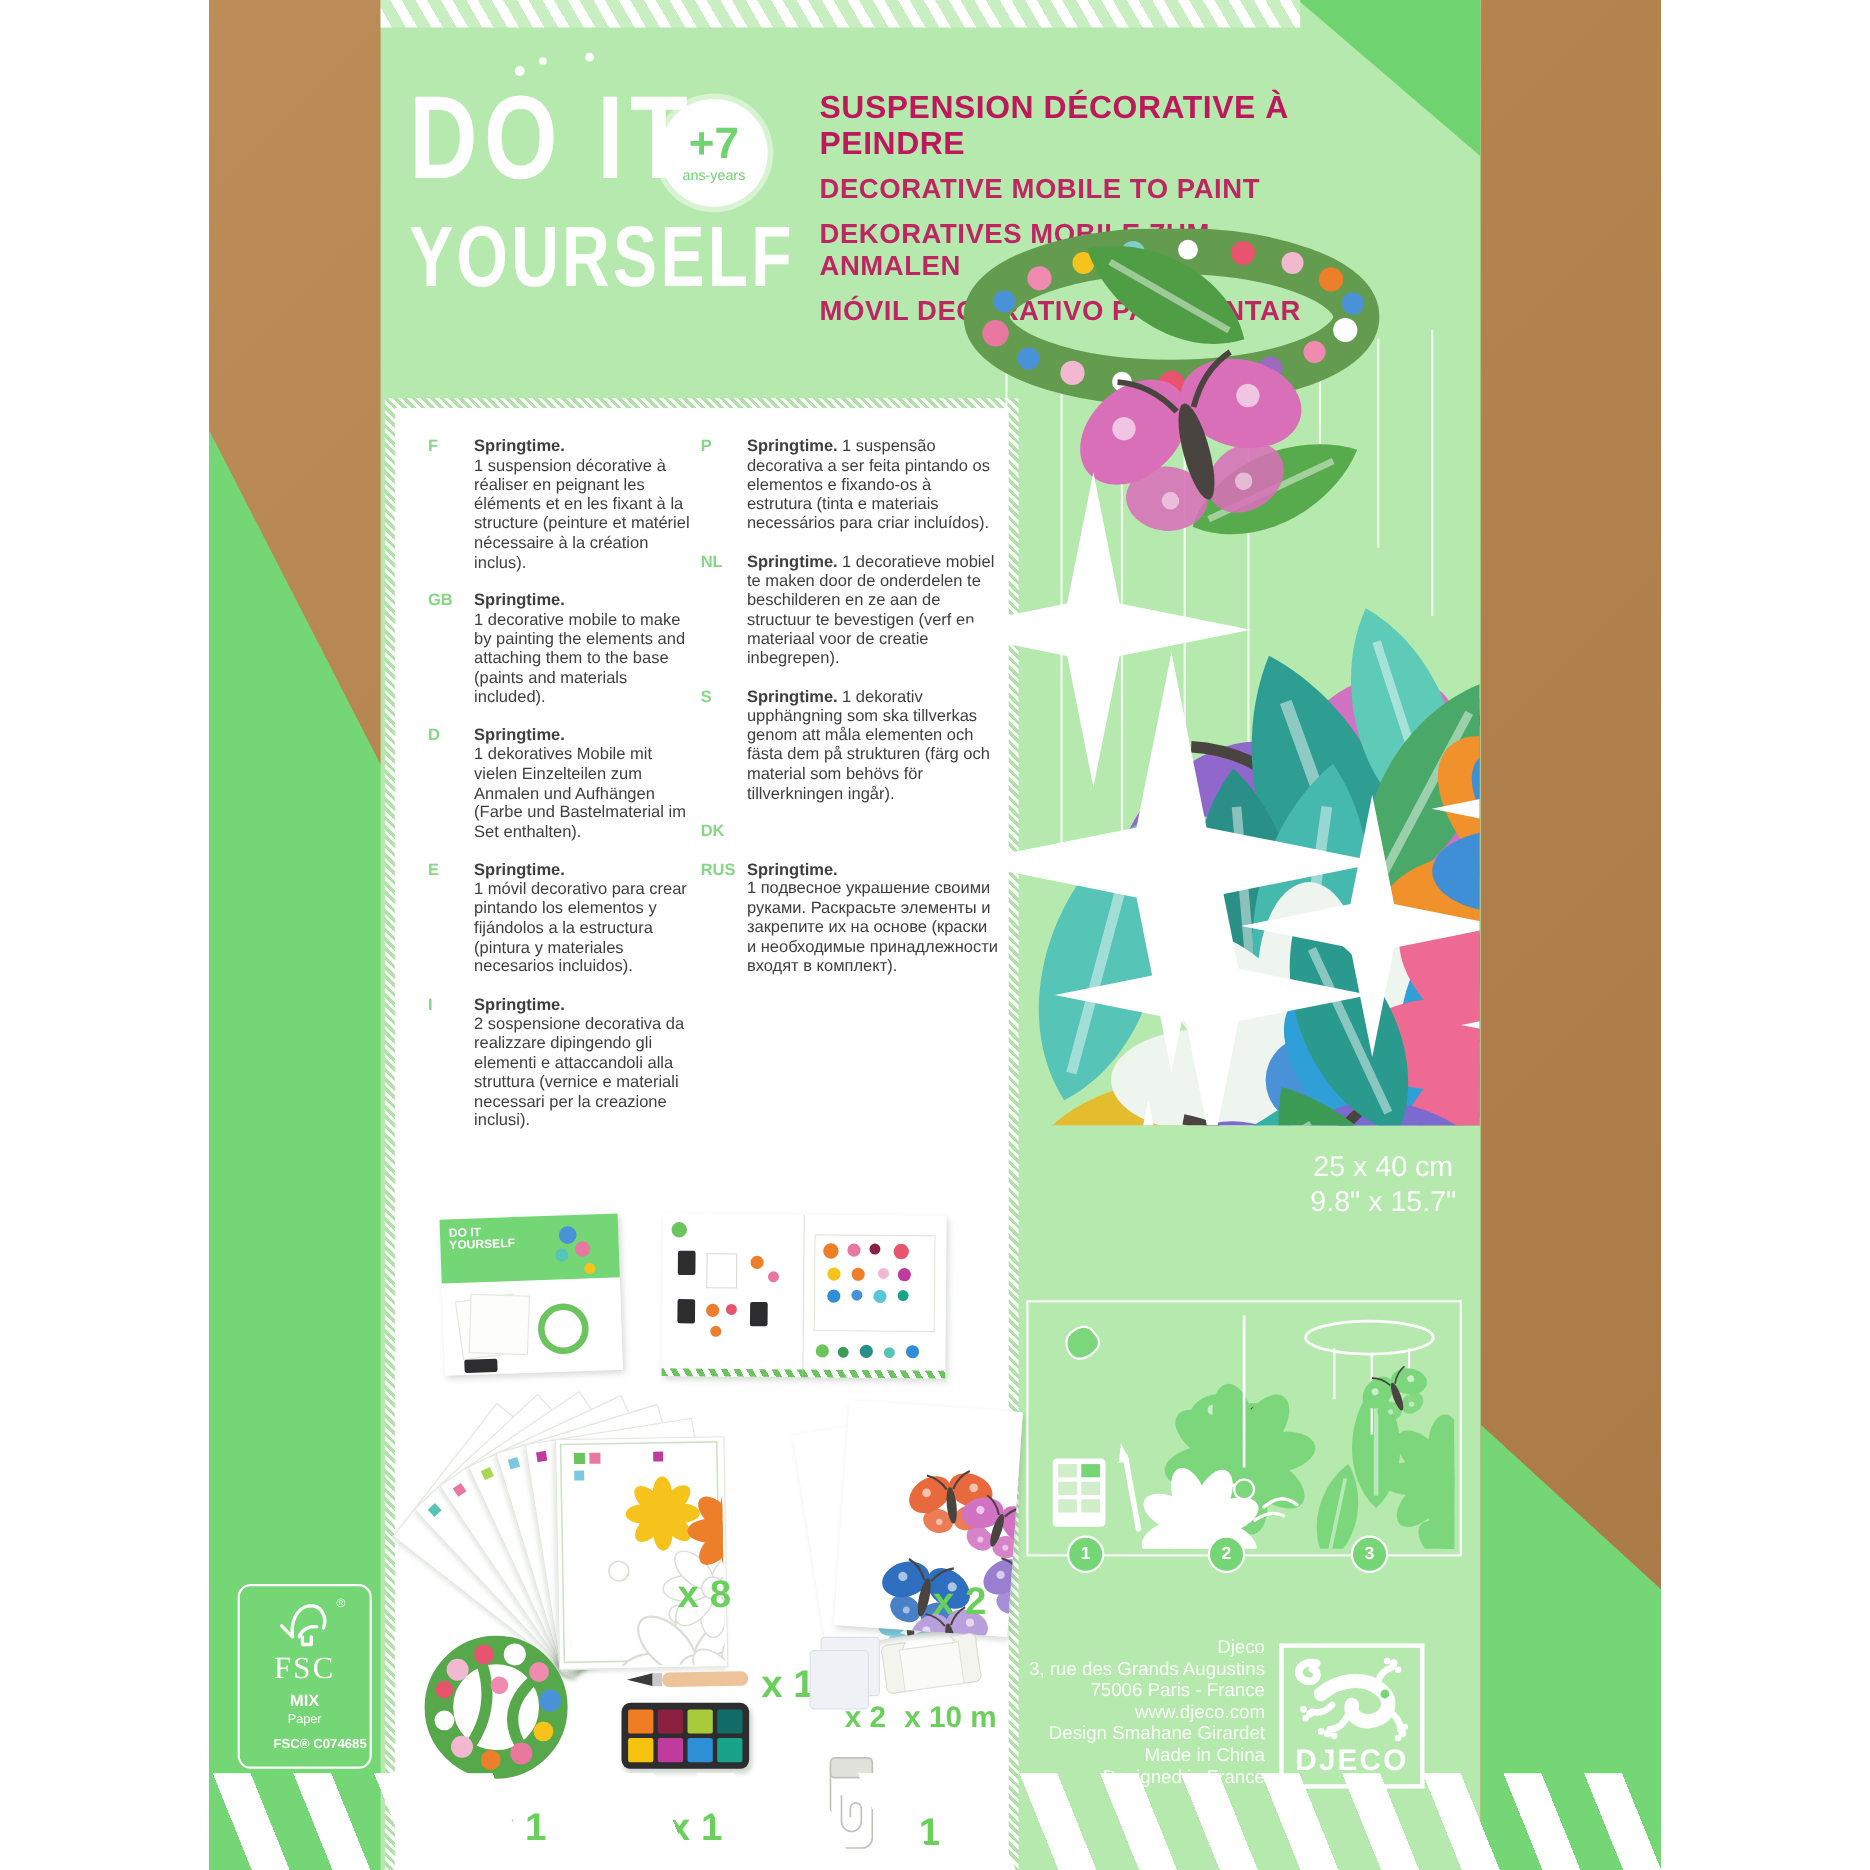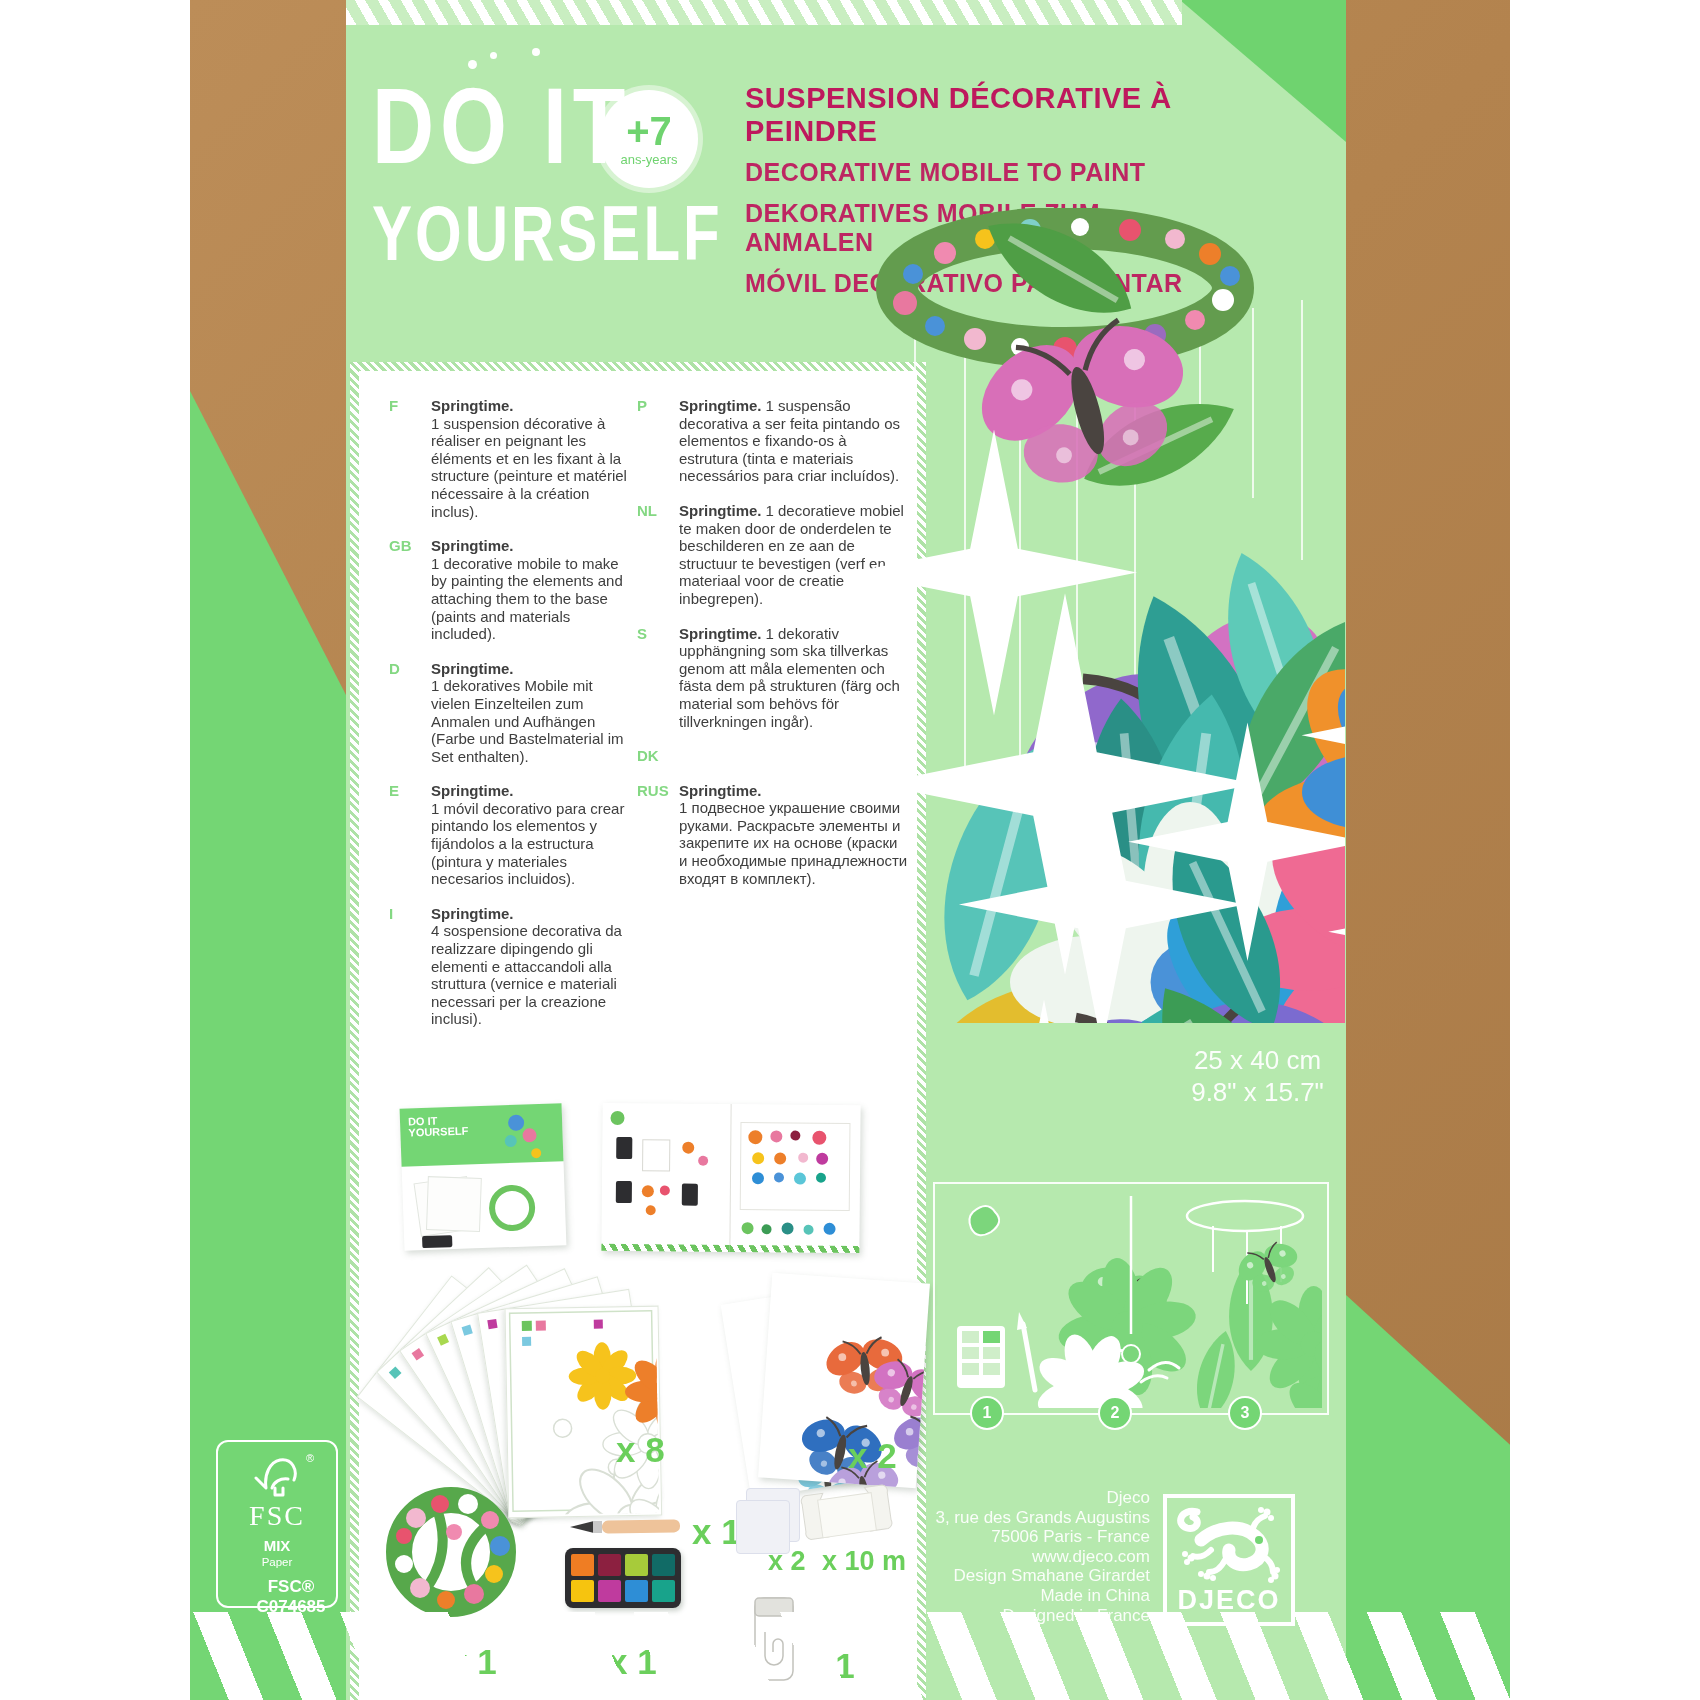--- a/index.html
+++ b/index.html
@@ -95,21 +95,21 @@
   #djeco-logo{left:1163px;top:1494px;width:132px;height:132px;border:4px solid #fff;box-sizing:border-box;}
   #djeco-word{position:absolute;left:0;right:0;bottom:6px;text-align:center;color:#fff;
       font-weight:bold;font-size:27px;letter-spacing:2px;}
 
   
   #fsc-box{left:216px;top:1440px;width:122px;height:168px;border:2.5px solid #fff;border-radius:12px;
       color:#fff;text-align:center;box-sizing:border-box;padding-top:6px;}
   #fsc-name{font-family:"Liberation Serif",serif;font-size:28px;letter-spacing:2px;margin-top:-2px;}
   #fsc-grade{font-size:15px;font-weight:bold;margin-top:5px;}
   #fsc-material{font-size:11.5px;margin-top:2px;}
-  #fsc-license{font-size:17px;font-weight:bold;margin-top:9px;margin-left:28px;}
+  #fsc-license{font-size:12px;font-weight:bold;margin-top:9px;margin-left:28px;}
   #fsc-reg{position:absolute;right:22px;top:10px;font-size:11px;}
 </style>
 </head>
 <body>
 
 <svg width="0" height="0" style="position:absolute">
   <defs>
     <symbol id="bfly" viewBox="-50 -50 100 100" overflow="visible">
       <ellipse cx="-19" cy="-12" rx="21" ry="15" transform="rotate(-28 -19 -12)" fill="currentColor"></ellipse>
       <ellipse cx="19" cy="-12" rx="21" ry="15" transform="rotate(28 19 -12)" fill="currentColor"></ellipse>
@@ -187,21 +187,21 @@
         <div class="desc stacked">
           <span class="code">D</span>
           <div><span class="dtitle">Springtime.</span><span class="dbody">1 dekoratives Mobile mit vielen Einzelteilen zum Anmalen und Aufhängen (Farbe und Bastelmaterial im Set enthalten).</span></div>
         </div>
         <div class="desc stacked">
           <span class="code">E</span>
           <div><span class="dtitle">Springtime.</span><span class="dbody">1 móvil decorativo para crear pintando los elementos y fijándolos a la estructura (pintura y materiales necesarios incluidos).</span></div>
         </div>
         <div class="desc stacked">
           <span class="code">I</span>
-          <div><span class="dtitle">Springtime.</span><span class="dbody">4 sospensione decorativa da realizzare dipingendo gli elementi e attaccandoli alla struttura (vernice e materiali necessari per la creazione inclusi).</span></div>
+          <div><span class="dtitle">Springtime.</span><span class="dbody">2 sospensione decorativa da realizzare dipingendo gli elementi e attaccandoli alla struttura (vernice e materiali necessari per la creazione inclusi).</span></div>
         </div>
       </div>
       <div class="desc-col" id="desc-col2">
         <div class="desc inline">
           <span class="code">P</span>
           <div><span class="dtitle">Springtime.</span><span class="dbody">1 suspensão decorativa a ser feita pintando os elementos e fixando-os à estrutura (tinta e materiais necessários para criar incluídos).</span></div>
         </div>
         <div class="desc inline">
           <span class="code">NL</span>
           <div><span class="dtitle">Springtime.</span><span class="dbody">1 decoratieve mobiel te maken door de onderdelen te beschilderen en ze aan de structuur te bevestigen (verf en materiaal voor de creatie inbegrepen).</span></div>

